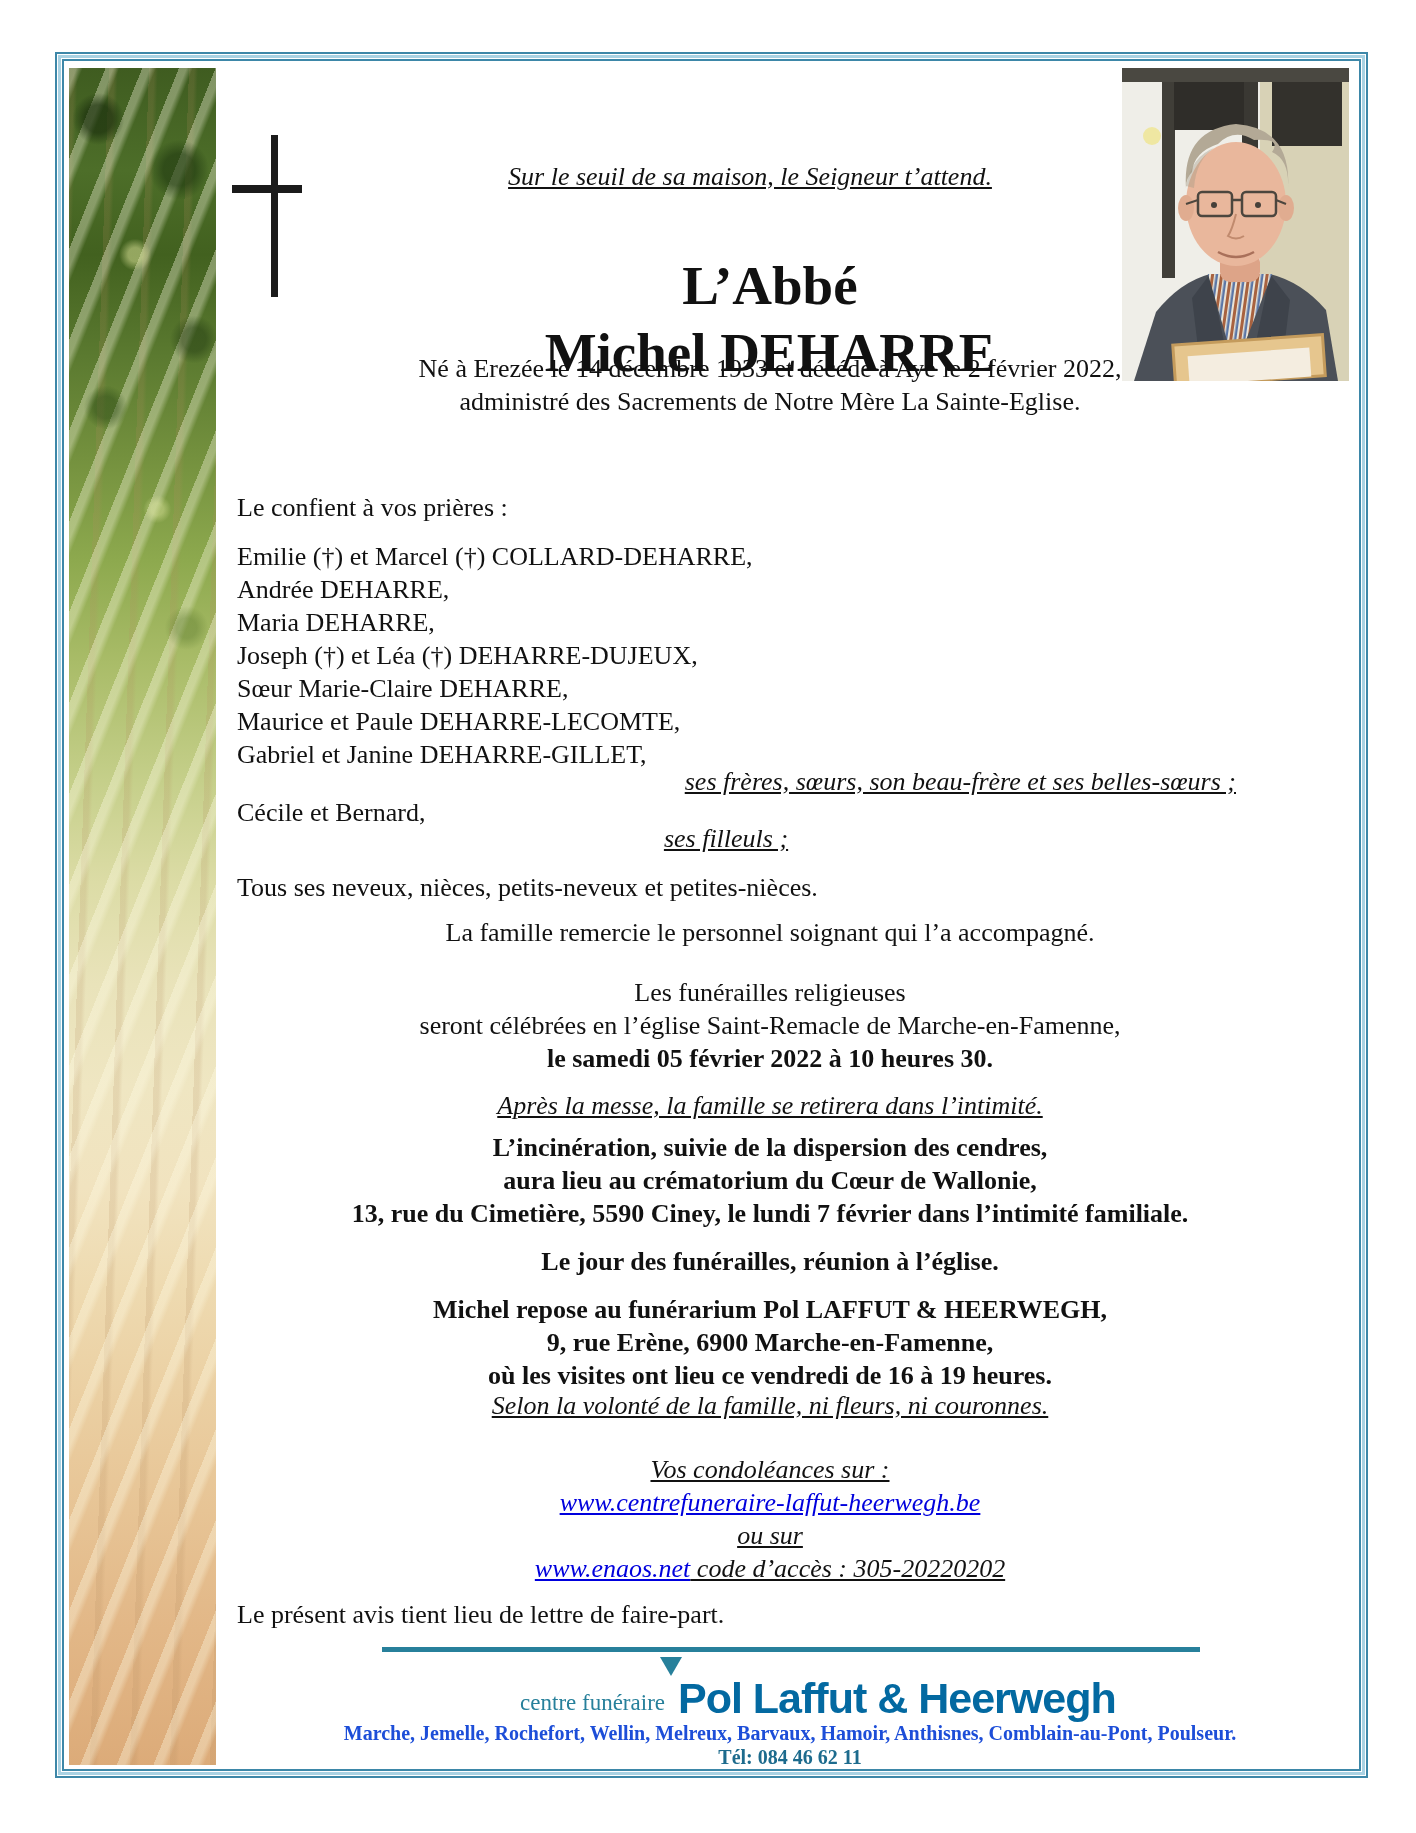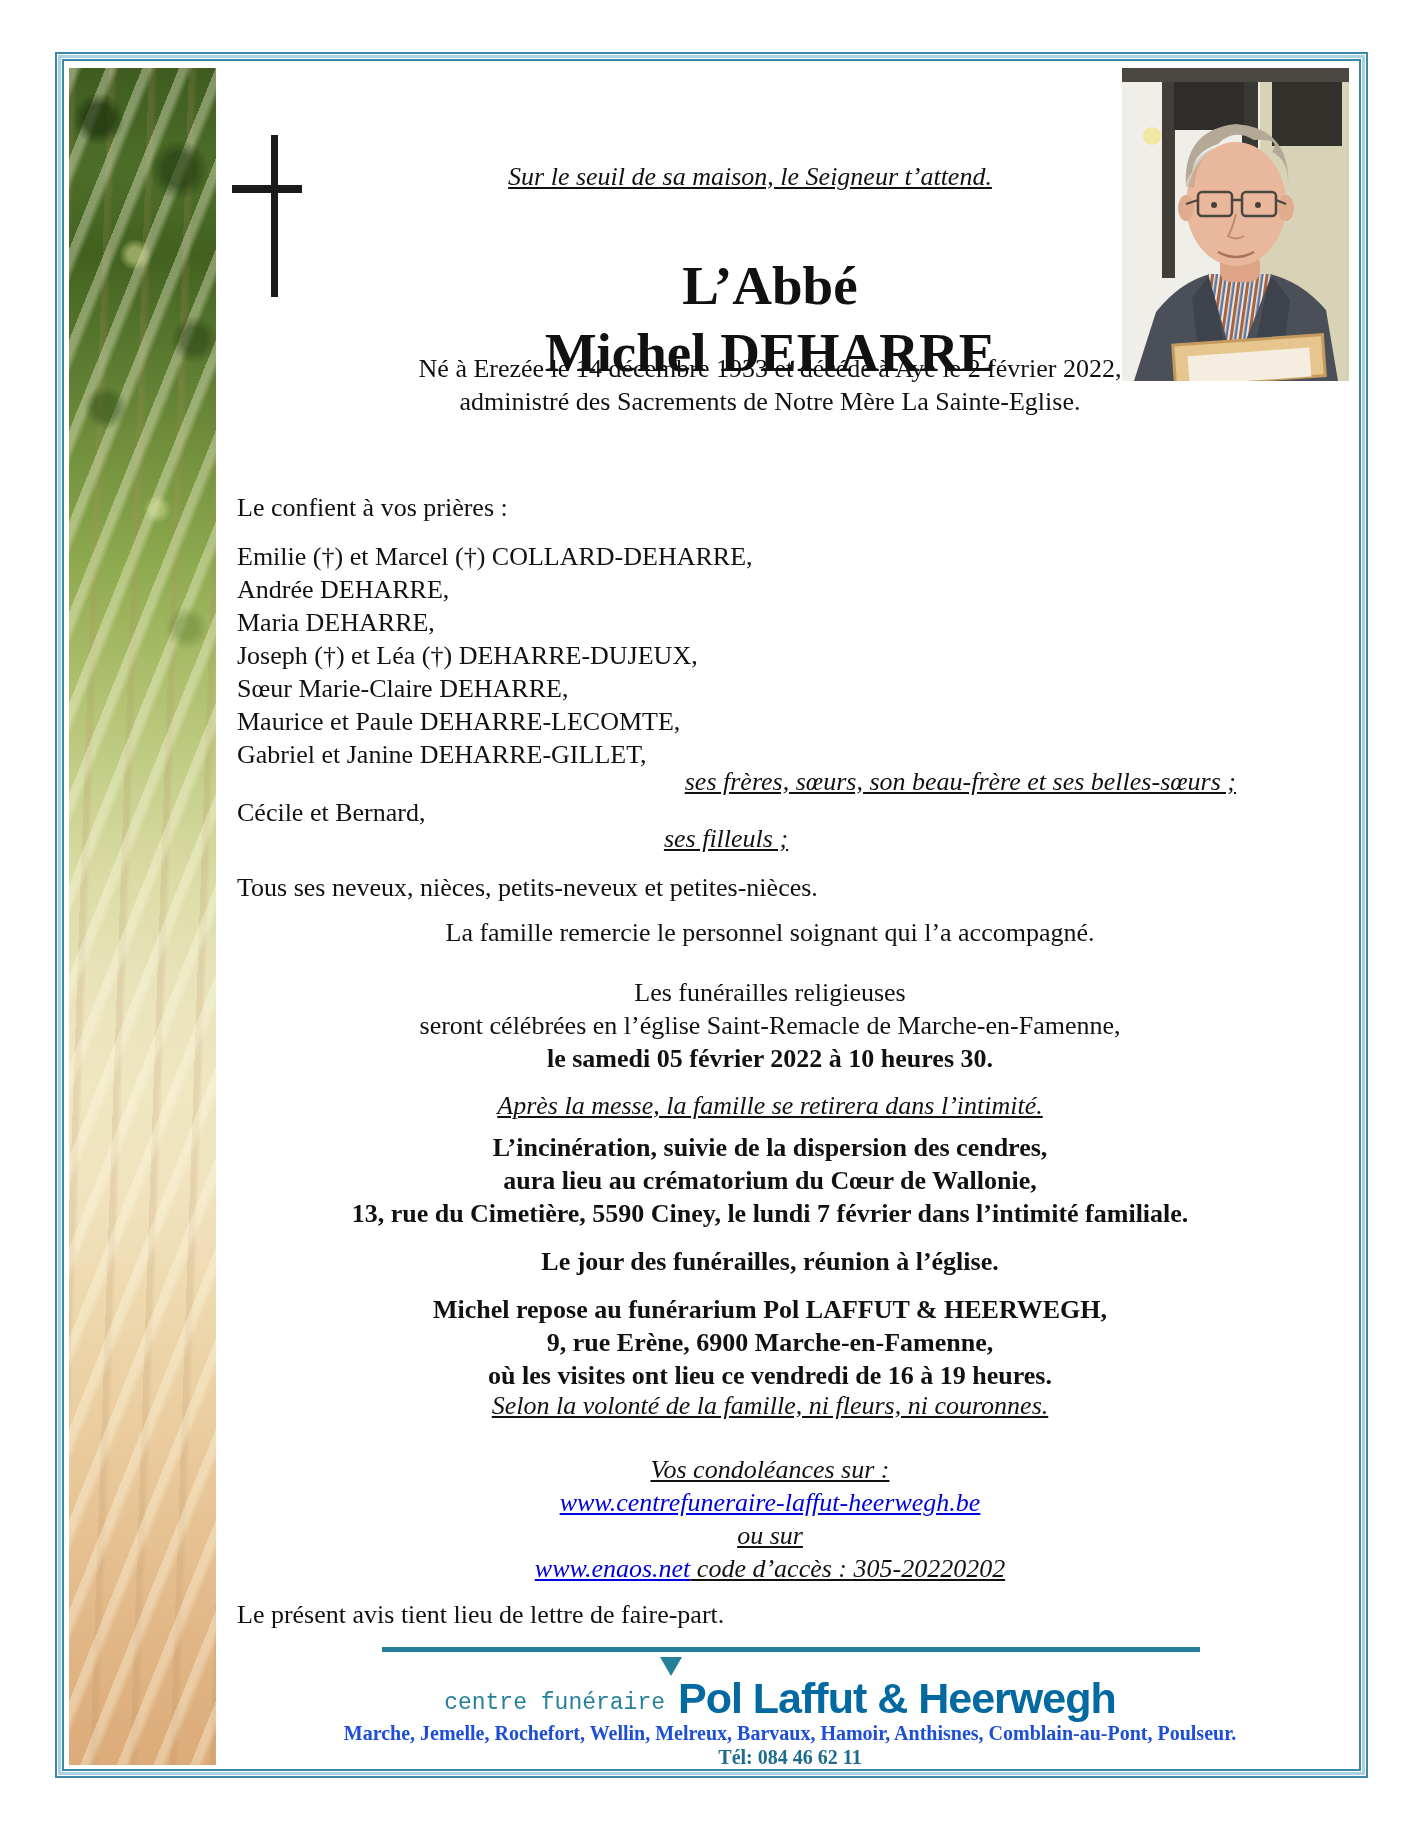--- a/index.html
+++ b/index.html
@@ -71,21 +71,21 @@
   .avis{top:1598px;}
 
   a.doc-link{color:#0000dd;text-decoration:underline;font-style:italic;}
 
   
   .rule{position:absolute;left:382px;top:1647px;width:818px;height:5px;background:#27809b;}
   .tri{position:absolute;left:660px;top:1657px;width:0;height:0;
        border-left:11px solid transparent;border-right:11px solid transparent;
        border-top:19px solid #27809b;}
   .brand-small{position:absolute;left:400px;top:1690px;width:265px;text-align:right;
-       font-family:Liberation Mono, monospace;font-size:23px;color:#27809b;}
+       font-family:Liberation Serif, serif;font-size:23px;color:#27809b;}
   .brand-large{position:absolute;left:678px;top:1674px;width:620px;
        font-family:"Liberation Sans","DejaVu Sans",sans-serif;font-size:43px;font-weight:bold;
        color:#0369a1;letter-spacing:-1px;}
   .cities{position:absolute;left:240px;top:1721px;width:1100px;text-align:center;
        font-size:20px;font-weight:bold;color:#1d4ed8;line-height:24px;}
   .tel{position:absolute;left:240px;top:1746px;width:1100px;text-align:center;
        font-size:20px;font-weight:bold;color:#1d6b8d;}
 </style>
 </head>
 <body>

